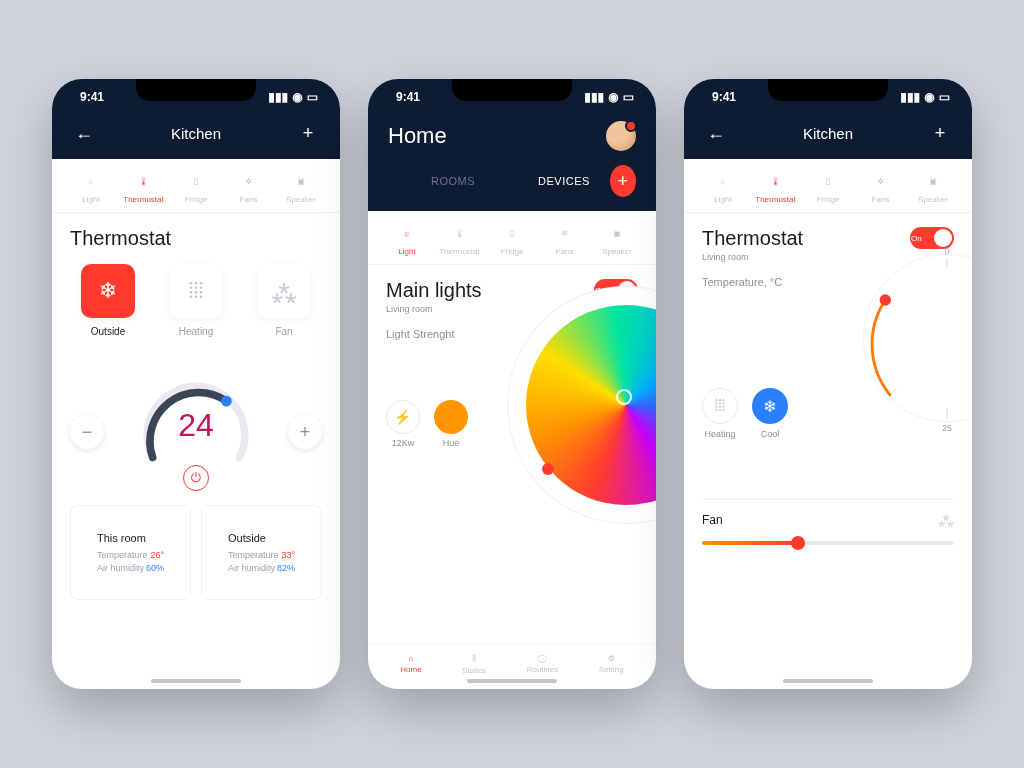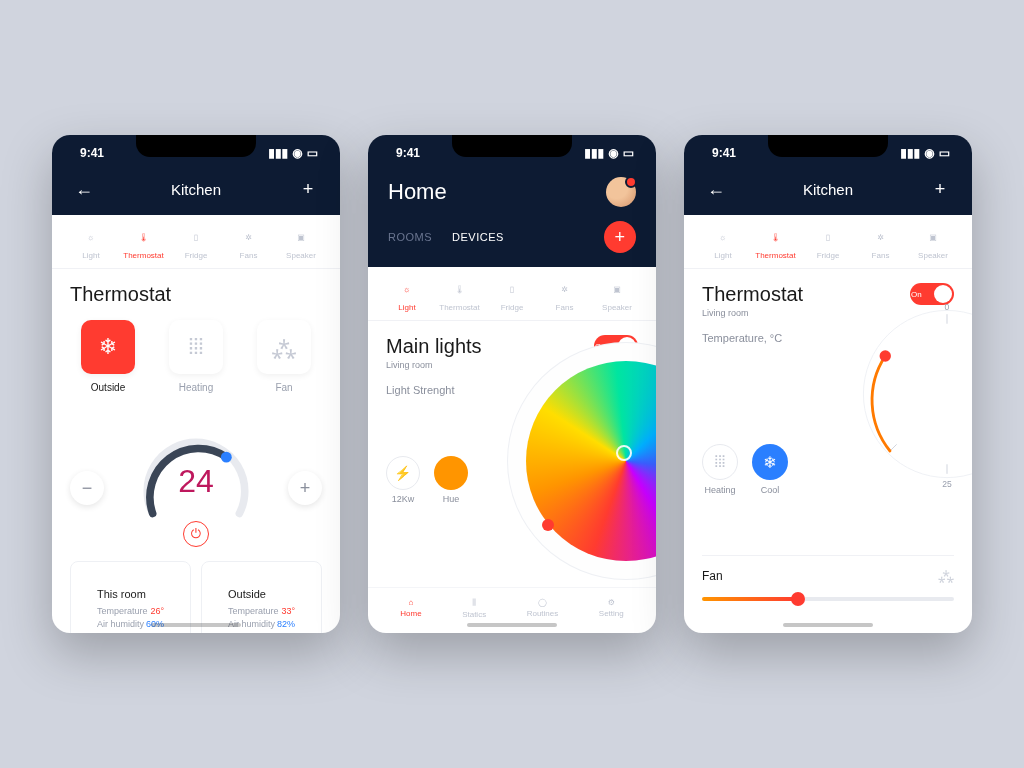--- a/index.html
+++ b/index.html
@@ -9,23 +9,23 @@
     width: 1024px;
     height: 768px;
     overflow: hidden;
     display: flex;
     align-items: center;
     justify-content: center;
     gap: 28px;
   }
   .phone {
     width: 288px;
-    height: 498px;
+    height: 610px;
     background: #fff;
-    border-radius: 18px;
+    border-radius: 30px;
     box-shadow: 0 20px 50px rgba(0,0,0,0.25);
     overflow: hidden;
     position: relative;
     display: flex;
     flex-direction: column;
   }
   .status-bar {
     height: 36px;
     display: flex;
     align-items: center;
@@ -61,21 +61,21 @@
   .icon-btn {
     width: 24px; height: 24px;
     display: flex; align-items: center; justify-content: center;
     color: inherit; font-size: 18px;
     cursor: pointer;
   }
   .tabs-row {
     display: flex; gap: 20px; padding: 0 20px 14px;
     font-size: 11px; letter-spacing: 0.5px;
   }
-  .tab-item { color: #6a7590; cursor: pointer; }
+  .tab-item { color: #6a7590; cursor: pointer; margin-left: 43px; }
   .tab-item.active { color: #fff; }
   .fab {
     width: 32px; height: 32px; border-radius: 50%;
     background: #ff3b30; color: #fff;
     display: flex; align-items: center; justify-content: center;
     margin-left: auto; font-size: 18px;
     cursor: pointer;
   }
   .cat-row {
     display: flex; justify-content: space-between;

